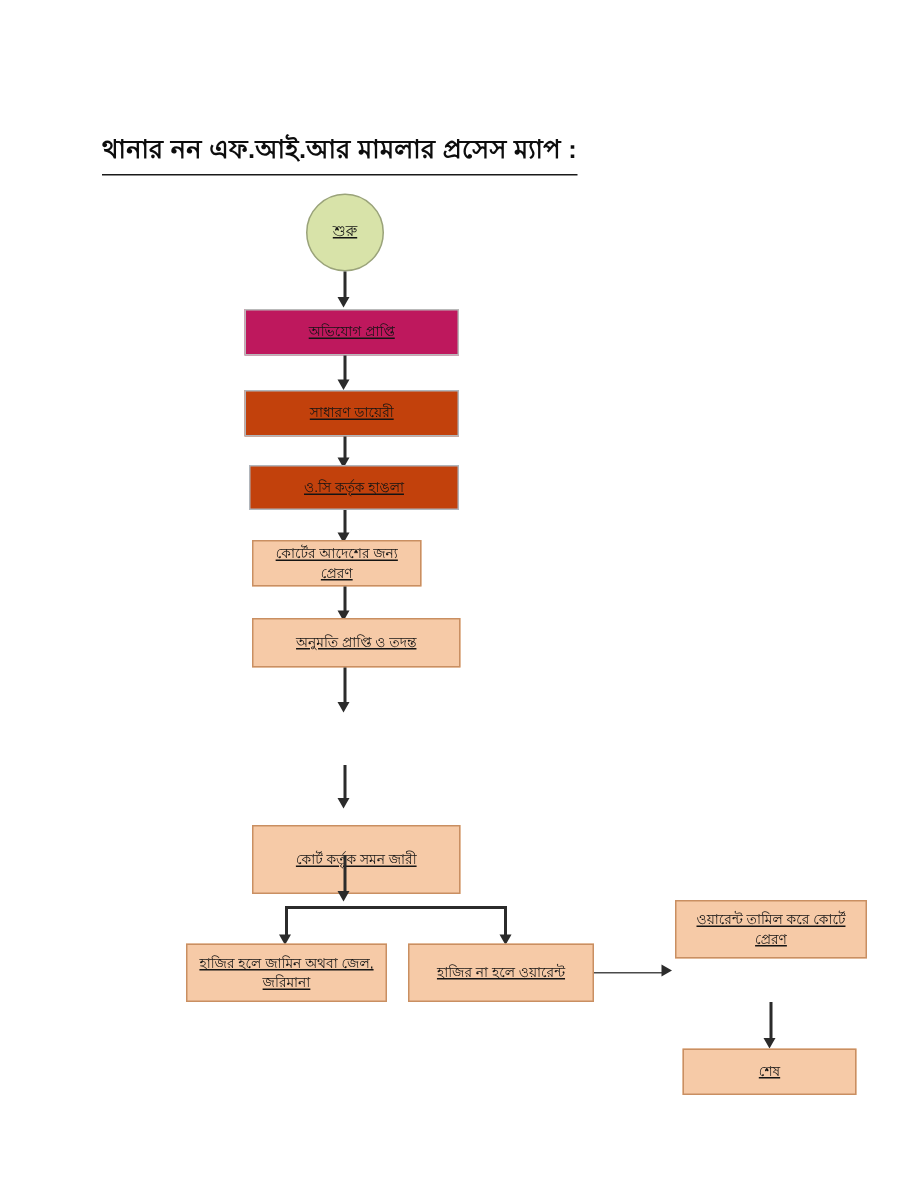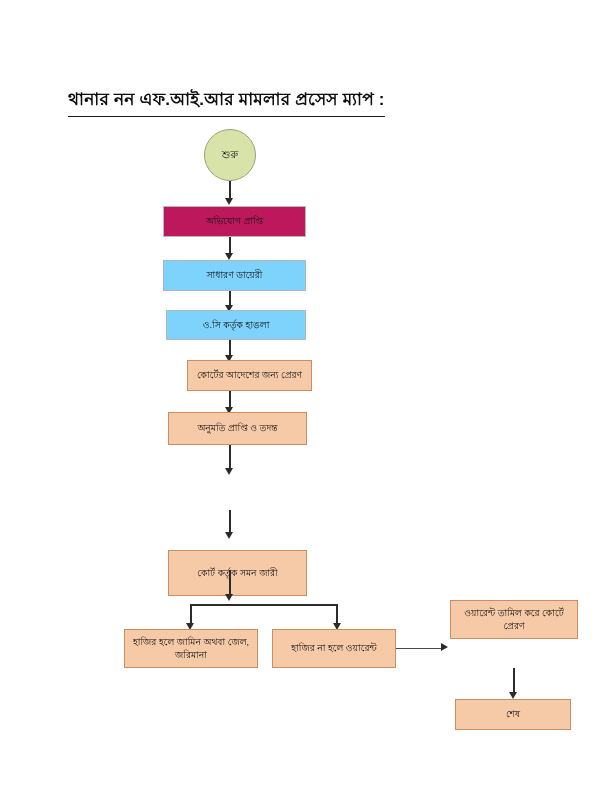--- a/index.html
+++ b/index.html
@@ -43,28 +43,29 @@
     position: absolute;
     box-sizing: border-box;
     display: flex;
     align-items: center;
     justify-content: center;
     text-align: center;
     font-size: 9.2px;
     line-height: 1.38;
     padding: 2px 4px;
     color: #141414;
+    text-decoration: underline;
   }
 
   .node.peach-light {
     background: #be185d;
     border: 1px solid #b9b9b9;
   }
   .node.bluegrey {
-    background: #7dd3fc;
+    background: #c2410c;
     border: 1px solid #b0b5bb;
   }
   .node.orange {
     background: #f6caa7;
     border: 1px solid #c98f62;
   }
 
   .node.start-circle {
     border-radius: 50%;
     background: #d8e3a9;
@@ -130,21 +131,21 @@
   <div class="vline" style="left:229.2px; top:291px; height:15px;"></div>
   <div class="arrow-down" style="left:225.4px; top:305px;"></div>
 
   <div class="node bluegrey" style="left:166px; top:310px; width:140px; height:30px;">
     <span>ও.সি কর্তৃক হাঙলা</span>
   </div>
 
   <div class="vline" style="left:229.2px; top:340px; height:16px;"></div>
   <div class="arrow-down" style="left:225.4px; top:355px;"></div>
 
-  <div class="node orange" style="left:168px; top:360px; width:125px; height:31px;margin-left:19px;">
+  <div class="node orange" style="left:168px; top:360px; width:113px; height:31px;">
     <span>কোর্টের আদেশের জন্য প্রেরণ</span>
   </div>
 
   <div class="vline" style="left:229.2px; top:391px; height:17px;"></div>
   <div class="arrow-down" style="left:225.4px; top:407px;"></div>
 
   <div class="node orange" style="left:168px; top:412px; width:139px; height:33px;">
     <span>অনুমতি প্রাপ্তি ও তদন্ত</span>
   </div>
 

